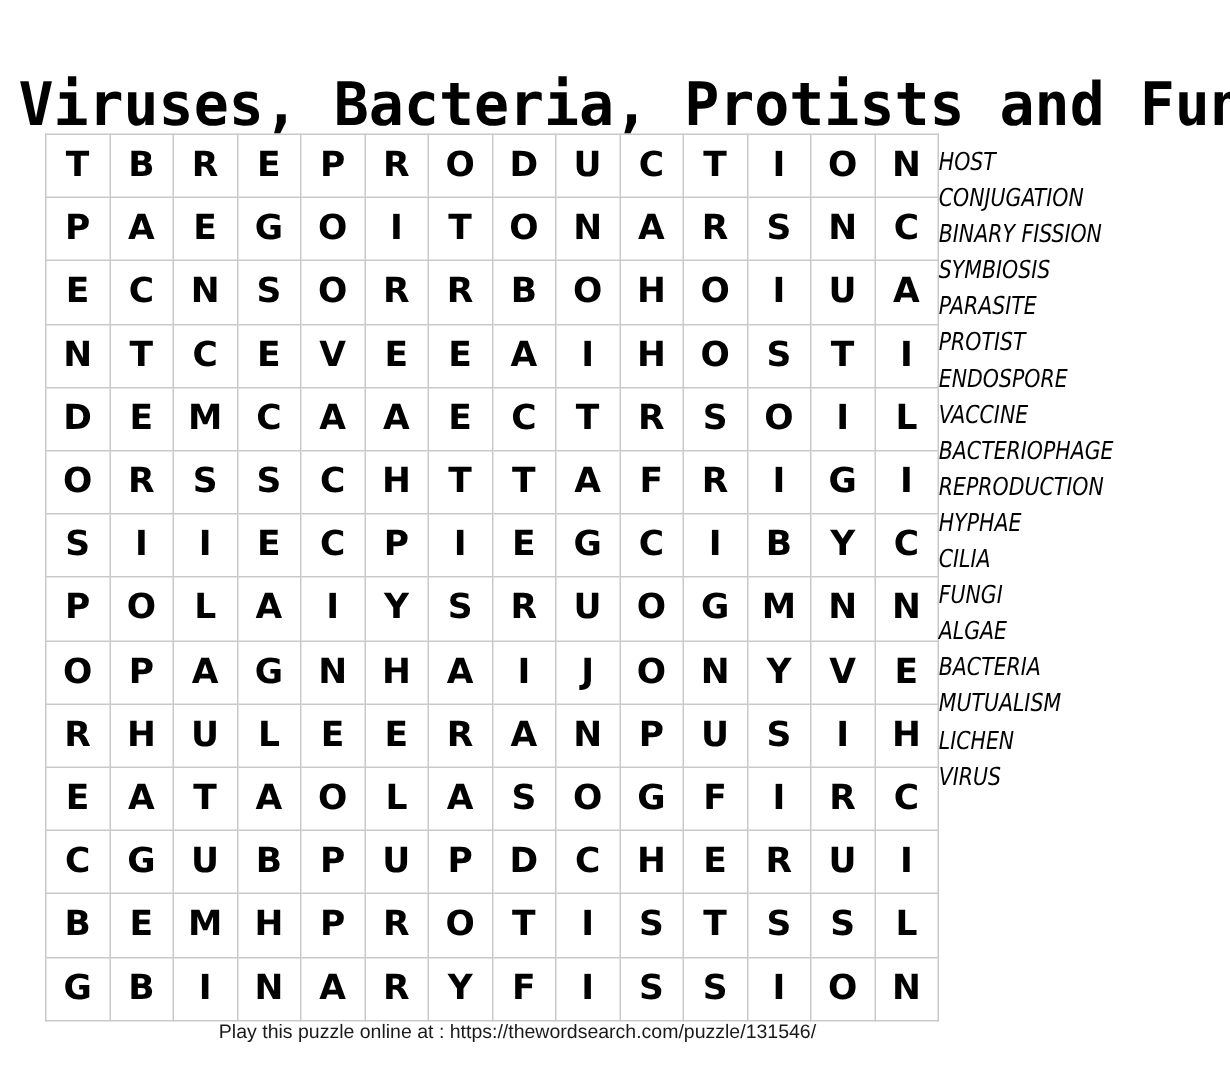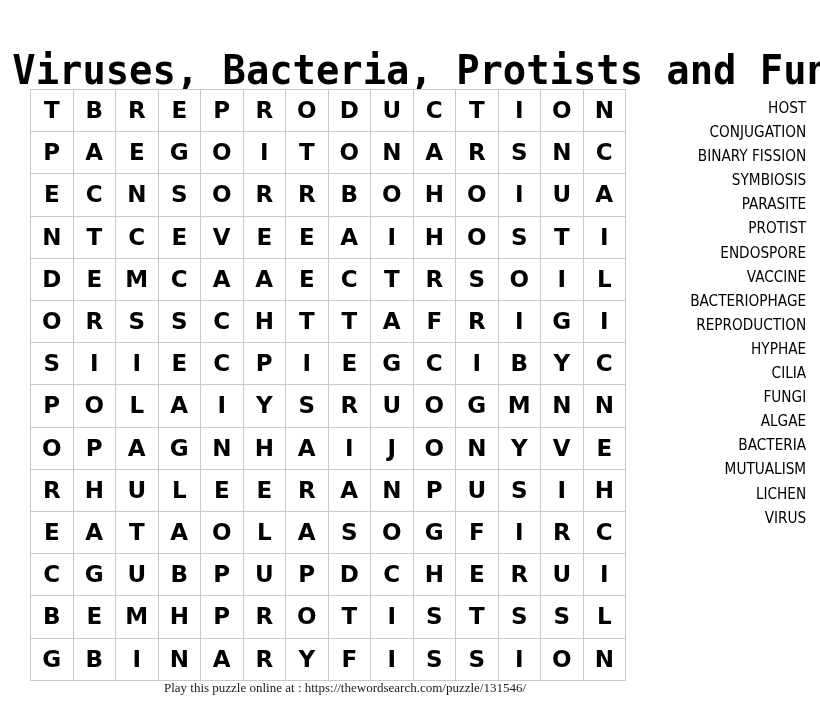--- a/index.html
+++ b/index.html
@@ -63,39 +63,40 @@
     padding: 0;
     background: #ffffff;
   }
 
   
   .word-list {
     position: absolute;
     left: 618px;
     top: 96px;
     width: 196px;
-    text-align: right;
+    text-align: left;
+    font-style: italic;
   }
   .word-list .word-item {
     font-family: "DejaVu Sans Condensed", "Liberation Sans Narrow", "Liberation Sans", sans-serif;
     font-size: 16.5px;
     line-height: 24.1px;
     color: #000000;
     white-space: nowrap;
     transform: scaleX(0.92);
   }
 
   
   .footer-note {
     position: absolute;
     left: 0;
     top: 679px;
     width: 690px;
     text-align: center;
-    font-family: Liberation Serif, serif;
+    font-family: Liberation Sans, sans-serif;
     font-size: 13px;
     line-height: 18px;
     color: #1a1a1a;
     white-space: nowrap;
   }
 </style>
 </head>
 <body>
 
 <div id="page">

